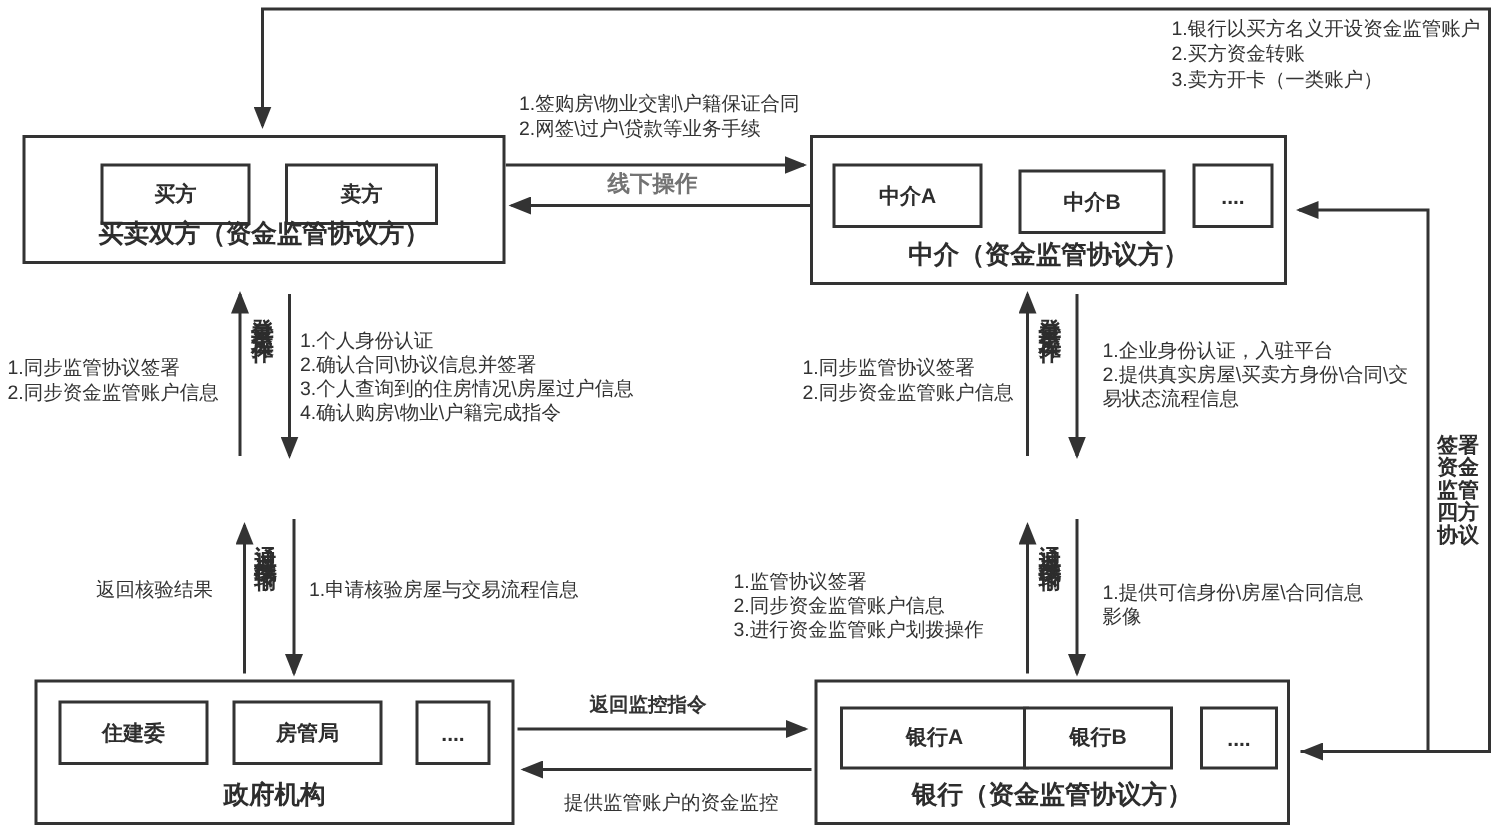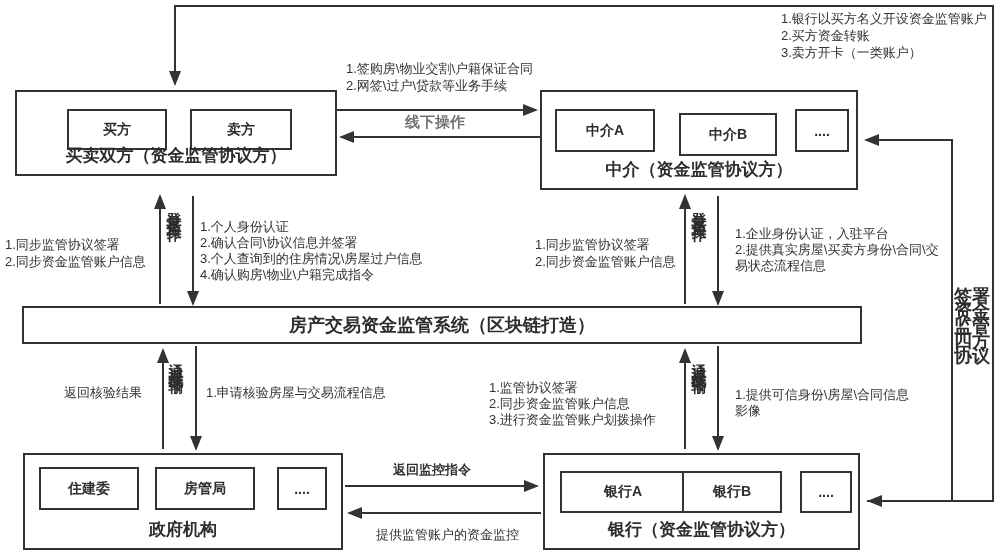--- a/index.html
+++ b/index.html
@@ -21,21 +21,21 @@
   .sysbar { display:flex; align-items:center; justify-content:center;
     font-weight:bold; font-size:18px; }
   .note { position:absolute; font-size:13px; line-height:17px; white-space:pre-line; color:#333; }
   .note.tight { line-height:16px; }
   .blabel { position:absolute; font-weight:bold; font-size:15px; color:#737373; text-align:center; }
   .vlabel {
     position:absolute; writing-mode:vertical-rl; text-orientation:upright;
     font-weight:bold; font-size:15px; letter-spacing:3px; line-height:1; color:#2d2d2d;
   }
   .stack {
-    position:absolute; font-weight:bold; font-size:18px; line-height:15px;
+    position:absolute; font-weight:bold; font-size:14px; line-height:15px;
     white-space:pre-line; text-align:center; color:#2d2d2d;
   }
 </style>
 </head>
 <body>
 
 <div class="canvas">
 
   <svg class="wires" viewBox="0 0 1000 557" xmlns="http://www.w3.org/2000/svg">
     <defs>
@@ -68,23 +68,20 @@
     <div class="box-title">买卖双方（资金监管协议方）</div>
   </div>
 
   <div class="box" style="left:540px; top:90px; width:318px; height:100px;">
     <div class="chip" style="left:13px; top:17px; width:100px; height:43px;">中介A</div>
     <div class="chip" style="left:137px; top:0; width:98px; height:43px;margin-top:21px;">中介B</div>
     <div class="chip" style="left:253px; top:17px; width:54px; height:43px;">....</div>
     <div class="box-title">中介（资金监管协议方）</div>
   </div>
 
-  <div class="box sysbar" style="left:22px; top:306px; width:840px; height:38px;">
-    <span>房产交易资金监管系统（区块链打造）</span>
-  </div>
 
   <div class="box" style="left:23px; top:453px; width:320px; height:97px;">
     <div class="chip" style="left:14px; top:12px; width:100px; height:43px;">住建委</div>
     <div class="chip" style="left:130px; top:12px; width:100px; height:43px;">房管局</div>
     <div class="chip" style="left:252px; top:12px; width:50px; height:43px;">....</div>
     <div class="box-title">政府机构</div>
   </div>
 
   <div class="box" style="left:543px; top:453px; width:317px; height:97px;">
     <div class="chip" style="left:15px; top:16px; width:126px; height:42px;">银行A</div>

